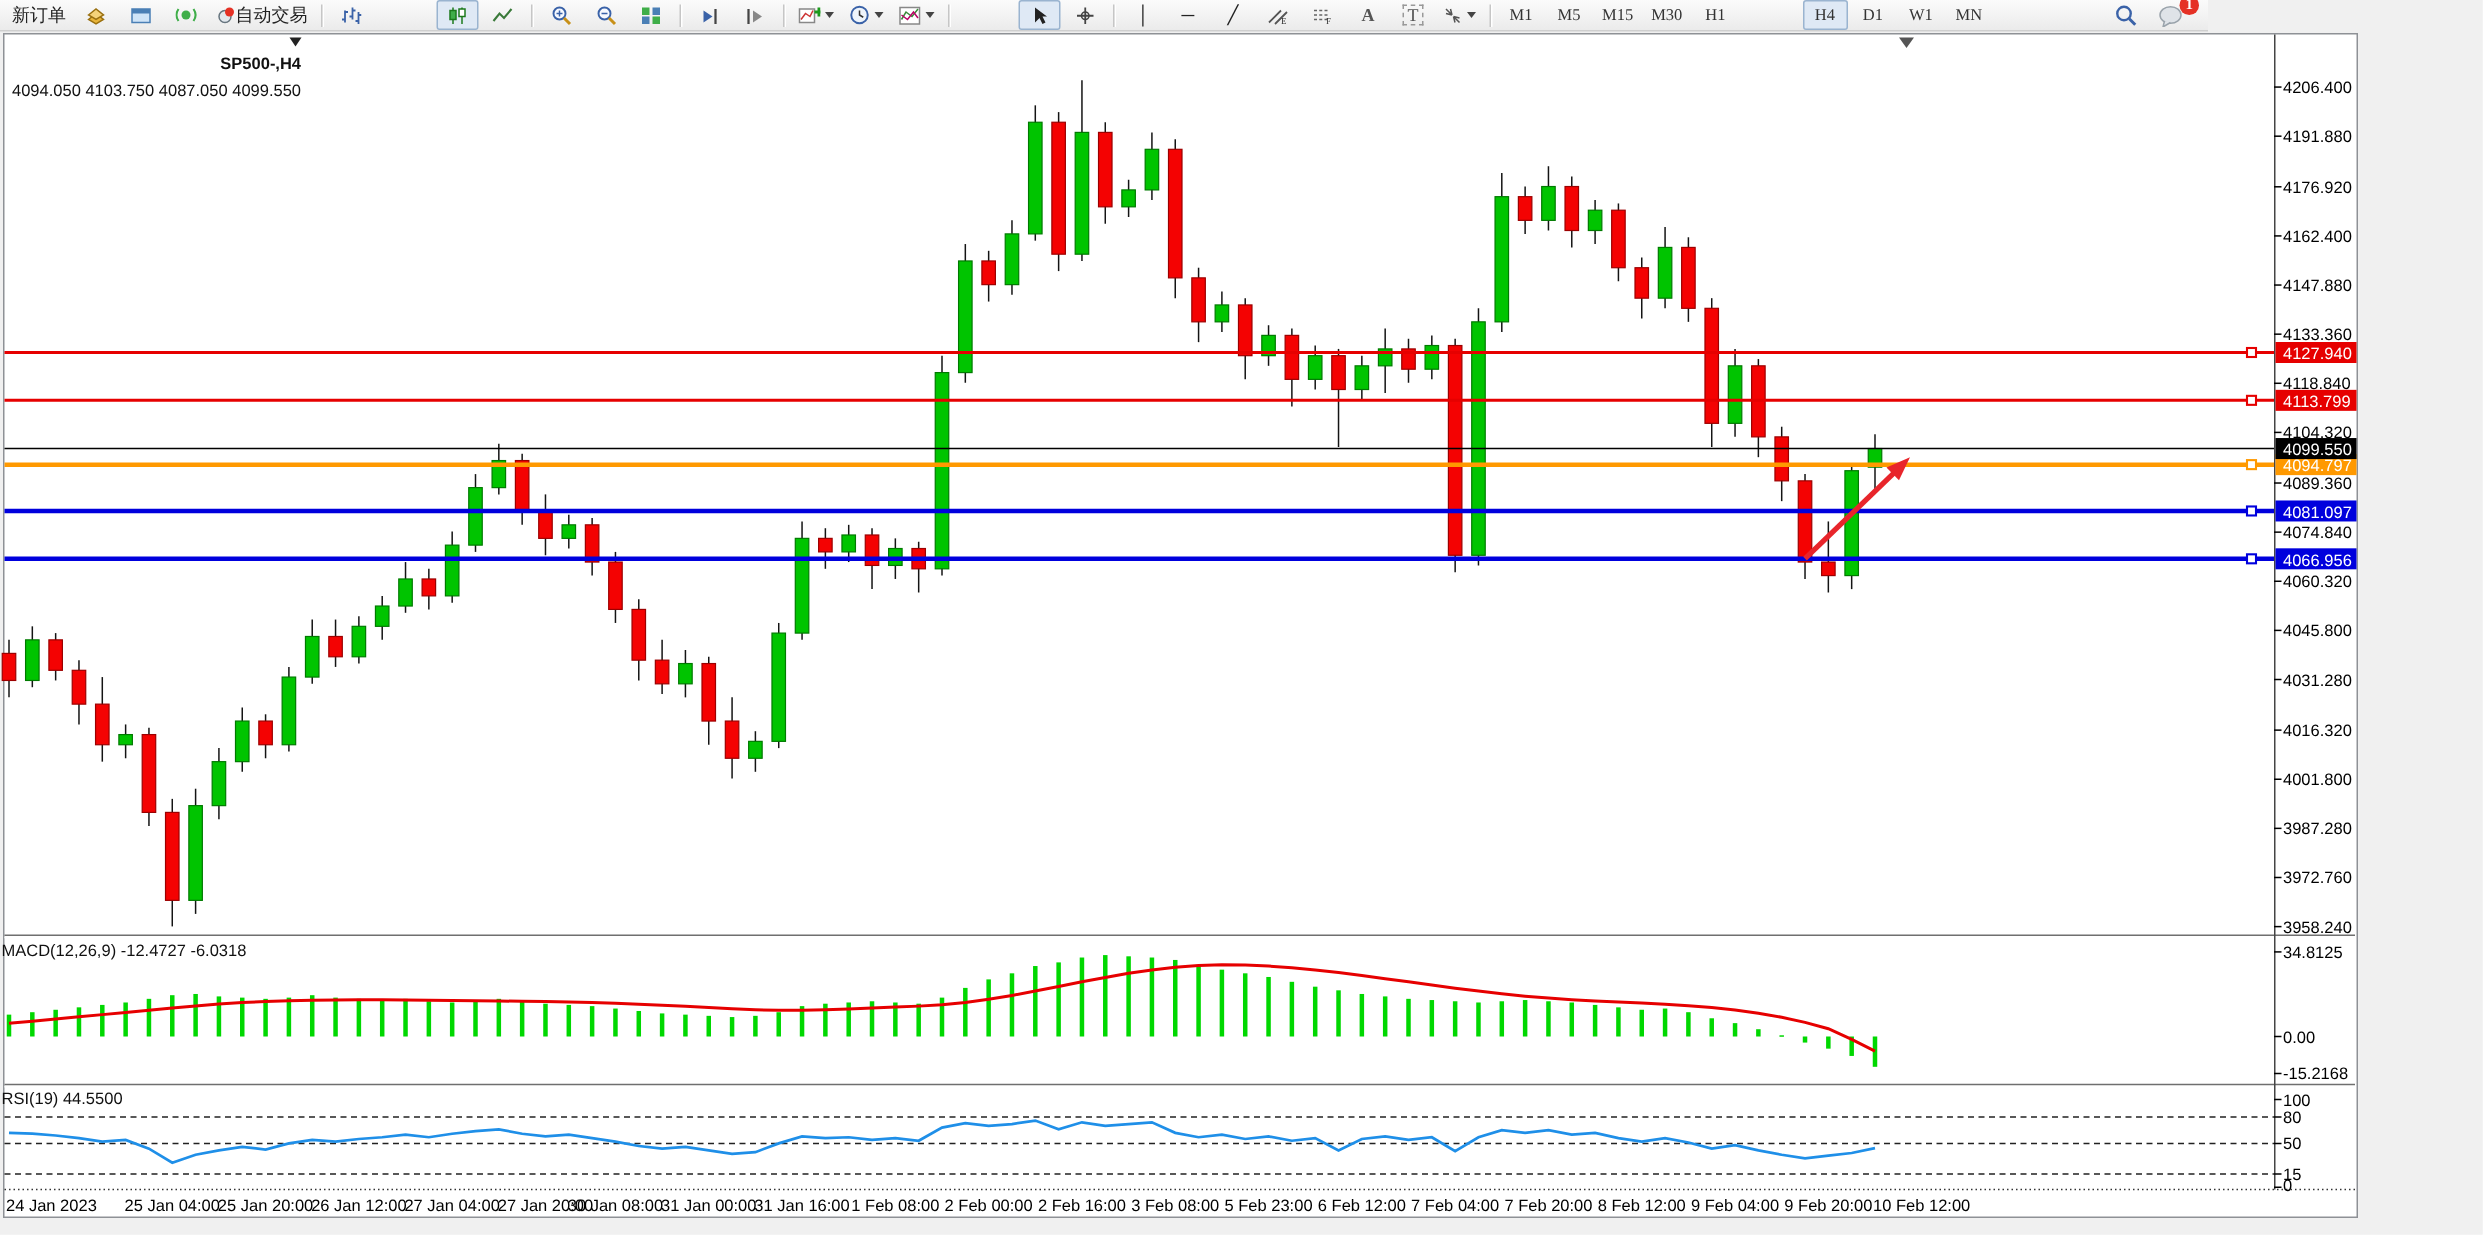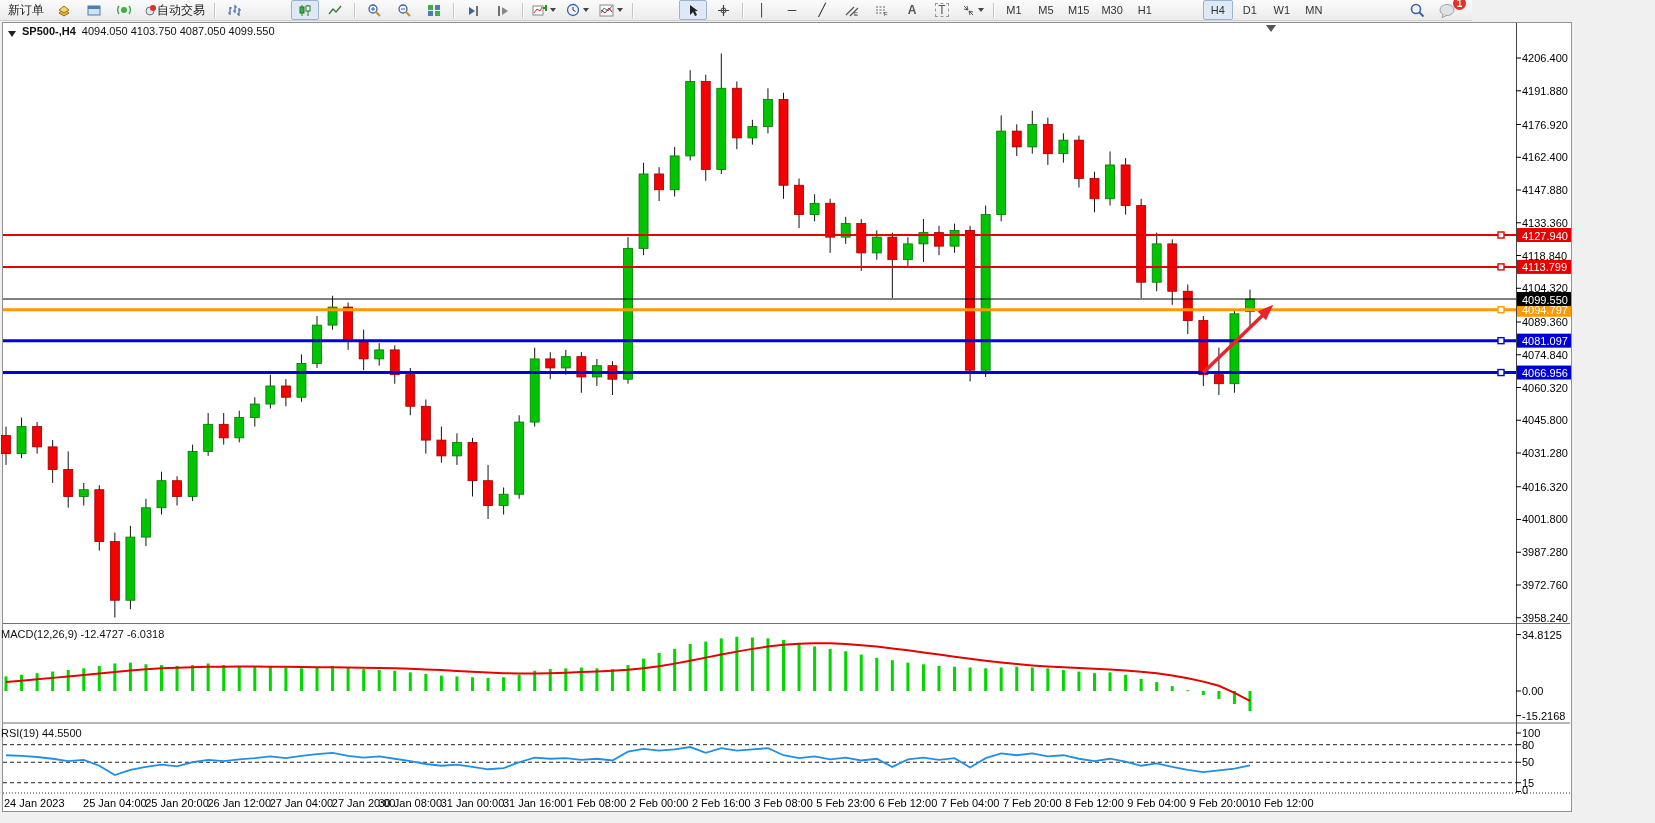--- a/index.html
+++ b/index.html
@@ -1,37 +1,37 @@
 <!DOCTYPE html>
 <html><head>
 <meta charset="utf-8">
 <style>
   html,body{margin:0;padding:0;width:1655px;height:823px;overflow:hidden;
     background:#f0f0f0;font-family:"Liberation Sans","DejaVu Sans",sans-serif;}
   
   .toolbar{position:absolute;left:0;top:0;width:1472px;height:21px;z-index:30;
     background:linear-gradient(#fbfbfb,#ebebeb);border-bottom:1px solid #cfcfcf;
-    display:flex;align-items:center;padding:0 3px;box-sizing:border-box;font-size:12px;color:#222;}
+    display:flex;align-items:center;padding:0 3px;box-sizing:border-box;font-size:12px;color:#222;font-family:Liberation Serif, serif;}
   .tb-btn{height:18px;min-width:20px;display:inline-flex;align-items:center;justify-content:center;
     padding:0 3px;margin:0 1px;border:1px solid transparent;border-radius:2px;cursor:default;
     white-space:nowrap;}
   .tb-btn.active{background:#dfe9f5;border-color:#9ab4d0;margin-left:42px;}
   .tb-sep{width:1px;height:15px;background:#c6c6c6;margin:0 4px;box-shadow:1px 0 0 #fff;}
   .caret{width:0;height:0;border-left:3px solid transparent;border-right:3px solid transparent;
     border-top:4px solid #444;margin-left:3px;}
   .glyph{font-size:12px;line-height:1;}
   .tf{font-size:11px;color:#333;padding:0 4px;}
   .tb-spacer{flex:1;}
   .badge{position:absolute;top:-4px;right:-6px;background:#e53125;color:#fff;border-radius:8px;
     min-width:13px;height:13px;font-size:10px;line-height:13px;text-align:center;font-weight:bold;}
   
   .chart-window{position:absolute;left:2px;top:22px;width:1570px;height:790px;background:#fff;
     border:1px solid #8e9196;box-sizing:border-box;z-index:1;}
   .chart-title{position:absolute;left:8px;top:25px;z-index:20;font-size:11px;font-weight:bold;color:#111;
-    display:flex;align-items:flex-end;gap:6px;}
+    display:flex;align-items:flex-end;gap:6px;flex-direction:column;}
   .collapse-tri{width:0;height:0;border-left:4px solid transparent;border-right:4px solid transparent;
     border-top:6px solid #222;display:inline-block;}
   .ind-label{position:absolute;z-index:20;font-size:11px;color:#111;left:1px;}
   svg.layer{position:absolute;left:0;top:0;z-index:10;pointer-events:none;}
 </style>
 </head>
 <body>
 
 <div class="toolbar">
   <div class="tb-btn">

